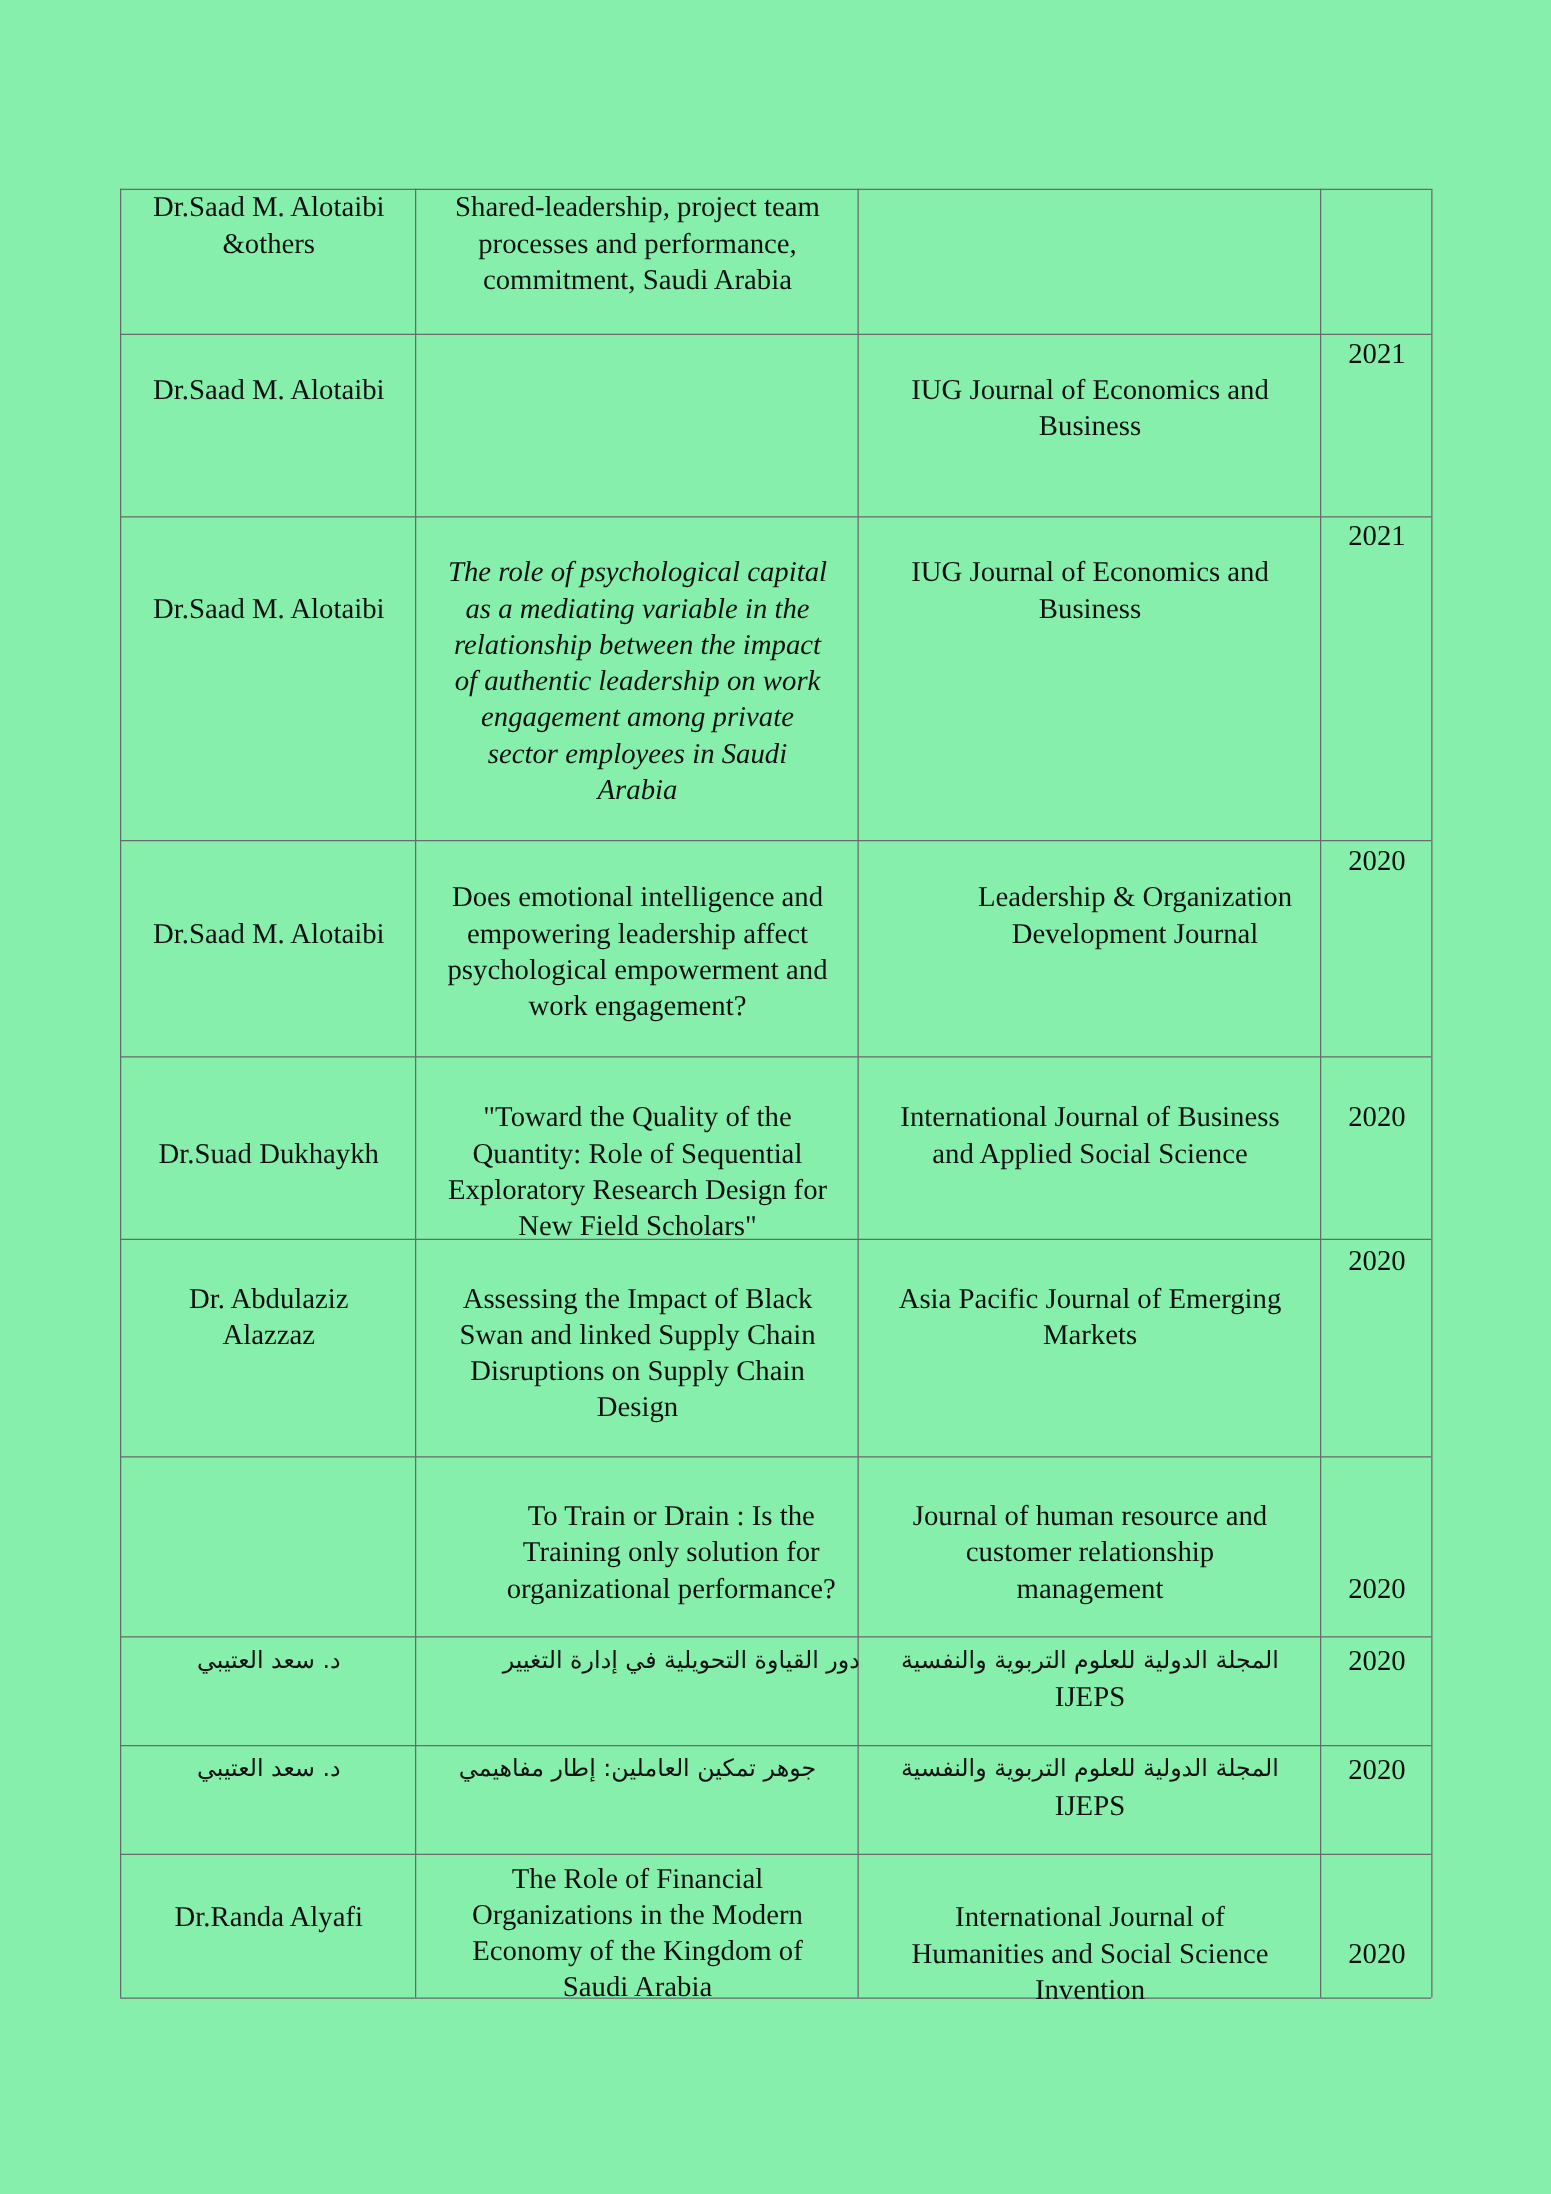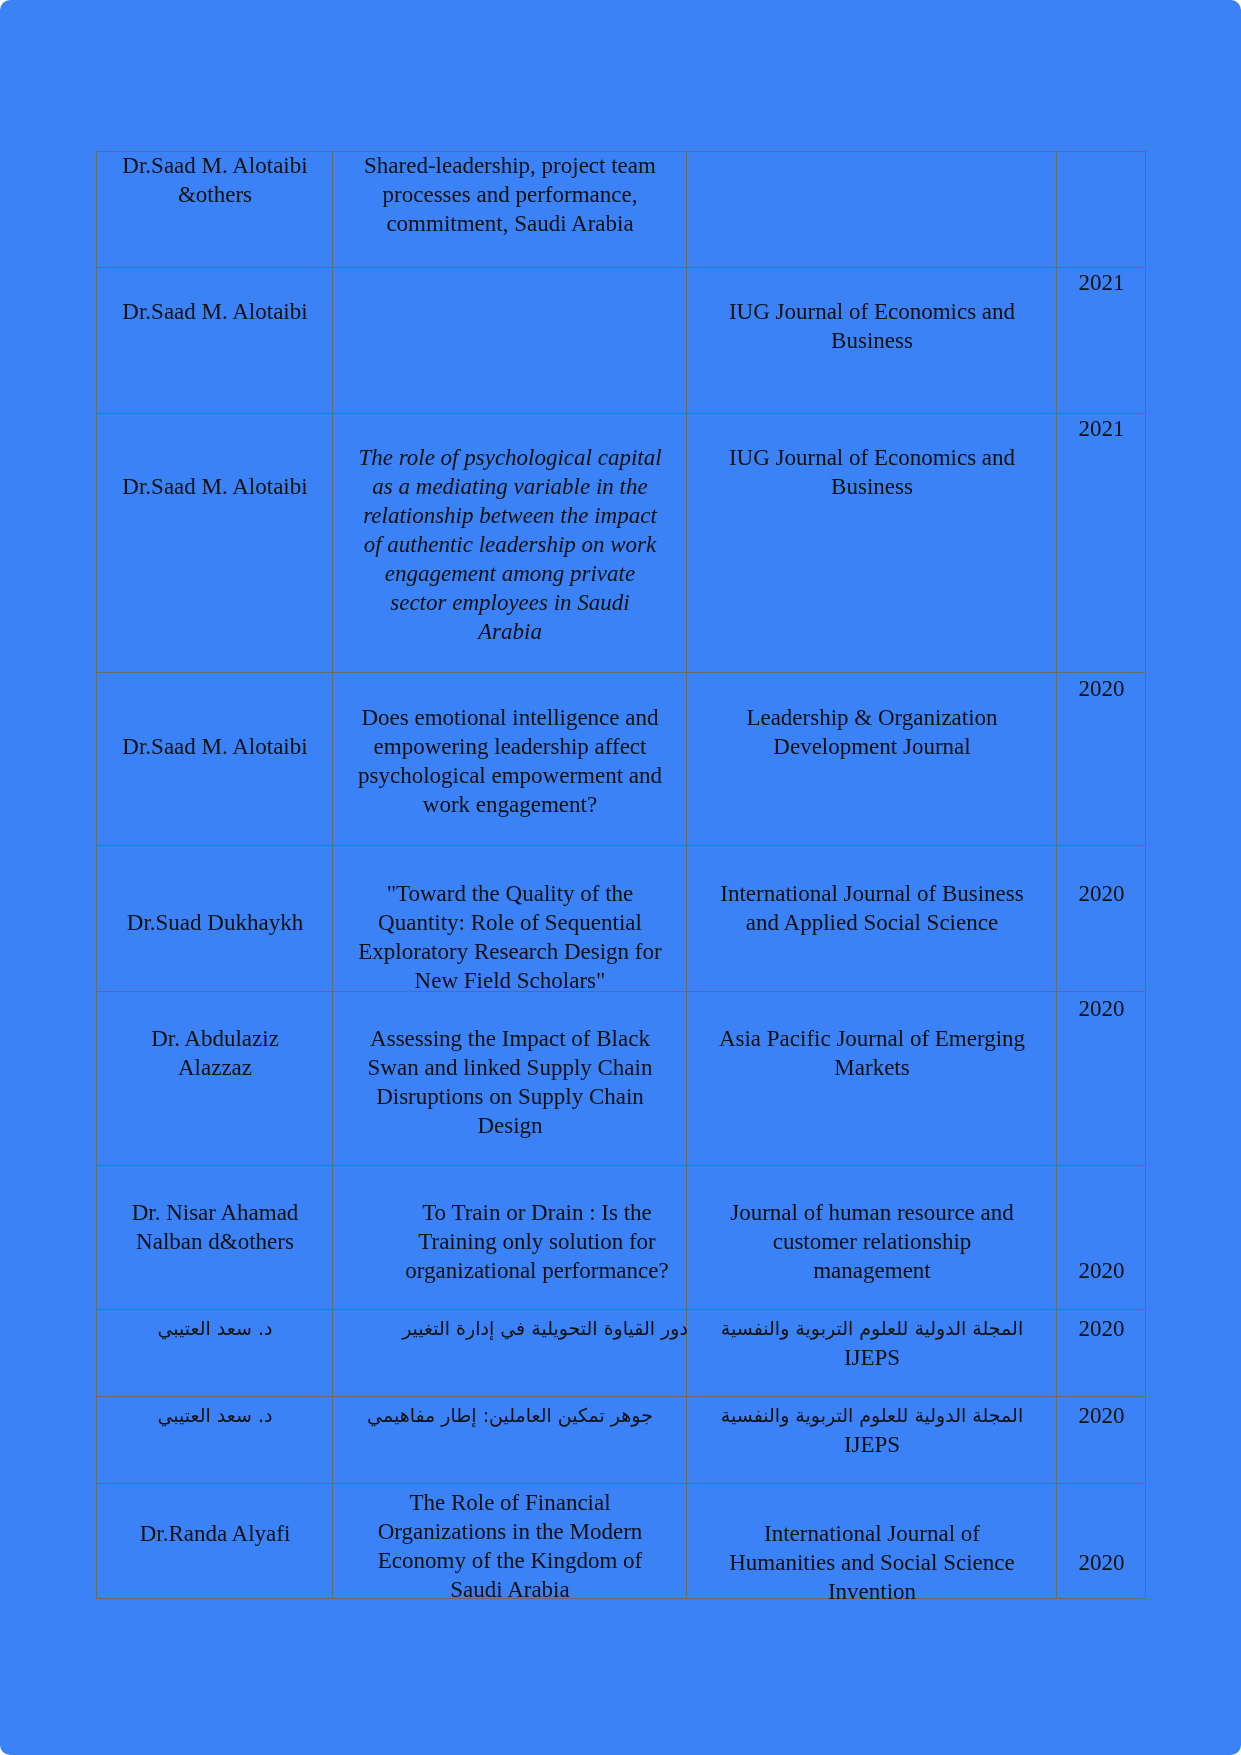--- a/index.html
+++ b/index.html
@@ -1,17 +1,17 @@
 <!DOCTYPE html>
 <html><head>
 <meta charset="utf-8">
 <style>
   html, body { margin: 0; padding: 0; background: #ffffff; }
   body { width: 1241px; height: 1755px; position: relative; overflow: hidden; }
-  .page { position: absolute; left: 0; top: 0; width: 1241px; height: 1755px; background: #3b82f6; border-radius: 10px; }
+  .page { position: absolute; left: 0; top: 0; width: 1241px; height: 1755px; background: #86efac; }
   .table { position: absolute; left: 96px; top: 151px; width: 1049px; height: 1447px; }
   .hline { position: absolute; height: 0; border-top: 1.6px solid #6a6a6a; }
   .vline { position: absolute; width: 0; border-left: 1.6px solid #6a6a6a; }
   .cell-text {
     position: absolute;
     font-family: "Liberation Serif", "DejaVu Serif", serif;
     font-size: 23px;
     line-height: 29px;
     color: #111111;
     text-align: center;
@@ -70,21 +70,21 @@
 Arabia</div>
     <div class="cell-text" style="left:592px; width:368px; top:292px;">IUG Journal of Economics and
 Business</div>
     <div class="cell-text" style="left:962px; width:87px; top:263px;">2021</div>
 
     <div class="cell-text" style="left:2px; width:234px; top:581px;">Dr.Saad M. Alotaibi</div>
     <div class="cell-text" style="left:238px; width:352px; top:552px;">Does emotional intelligence and
 empowering leadership affect
 psychological empowerment and
 work engagement?</div>
-    <div class="cell-text" style="left:592px; width:368px; top:552px;">Leadership &amp; Organization
+    <div class="cell-text" style="left:592px; width:368px; top:552px;padding-left:36px;">Leadership &amp; Organization
 Development Journal</div>
     <div class="cell-text" style="left:962px; width:87px; top:523px;">2020</div>
 
     <div class="cell-text" style="left:2px; width:234px; top:757px;">Dr.Suad Dukhaykh</div>
     <div class="cell-text" style="left:238px; width:352px; top:728px;">"Toward the Quality of the
 Quantity: Role of Sequential
 Exploratory Research Design for
 New Field Scholars"</div>
     <div class="cell-text" style="left:592px; width:368px; top:728px;">International Journal of Business
 and Applied Social Science</div>
@@ -93,22 +93,20 @@
     <div class="cell-text" style="left:2px; width:234px; top:873px;">Dr. Abdulaziz
 Alazzaz</div>
     <div class="cell-text" style="left:238px; width:352px; top:873px;">Assessing the Impact of Black
 Swan and linked Supply Chain
 Disruptions on Supply Chain
 Design</div>
     <div class="cell-text" style="left:592px; width:368px; top:873px;">Asia Pacific Journal of Emerging
 Markets</div>
     <div class="cell-text" style="left:962px; width:87px; top:843px;">2020</div>
 
-    <div class="cell-text" style="left:2px; width:234px; top:1047px;">Dr. Nisar Ahamad
-Nalban d&amp;others</div>
     <div class="cell-text" style="left:238px; width:352px; top:1047px;padding-left:27px;">To Train or Drain : Is the
 Training only solution for
 organizational performance?</div>
     <div class="cell-text" style="left:592px; width:368px; top:1047px;">Journal of human resource and
 customer relationship
 management</div>
     <div class="cell-text" style="left:962px; width:87px; top:1105px;">2020</div>
 
     <div class="cell-text arabic" style="left:2px; width:234px; top:1163px;">د. سعد العتيبي</div>
     <div class="cell-text arabic" style="left:238px; width:352px; top:1163px;margin-left:35px;">دور القياوة التحويلية في إدارة التغيير</div>

